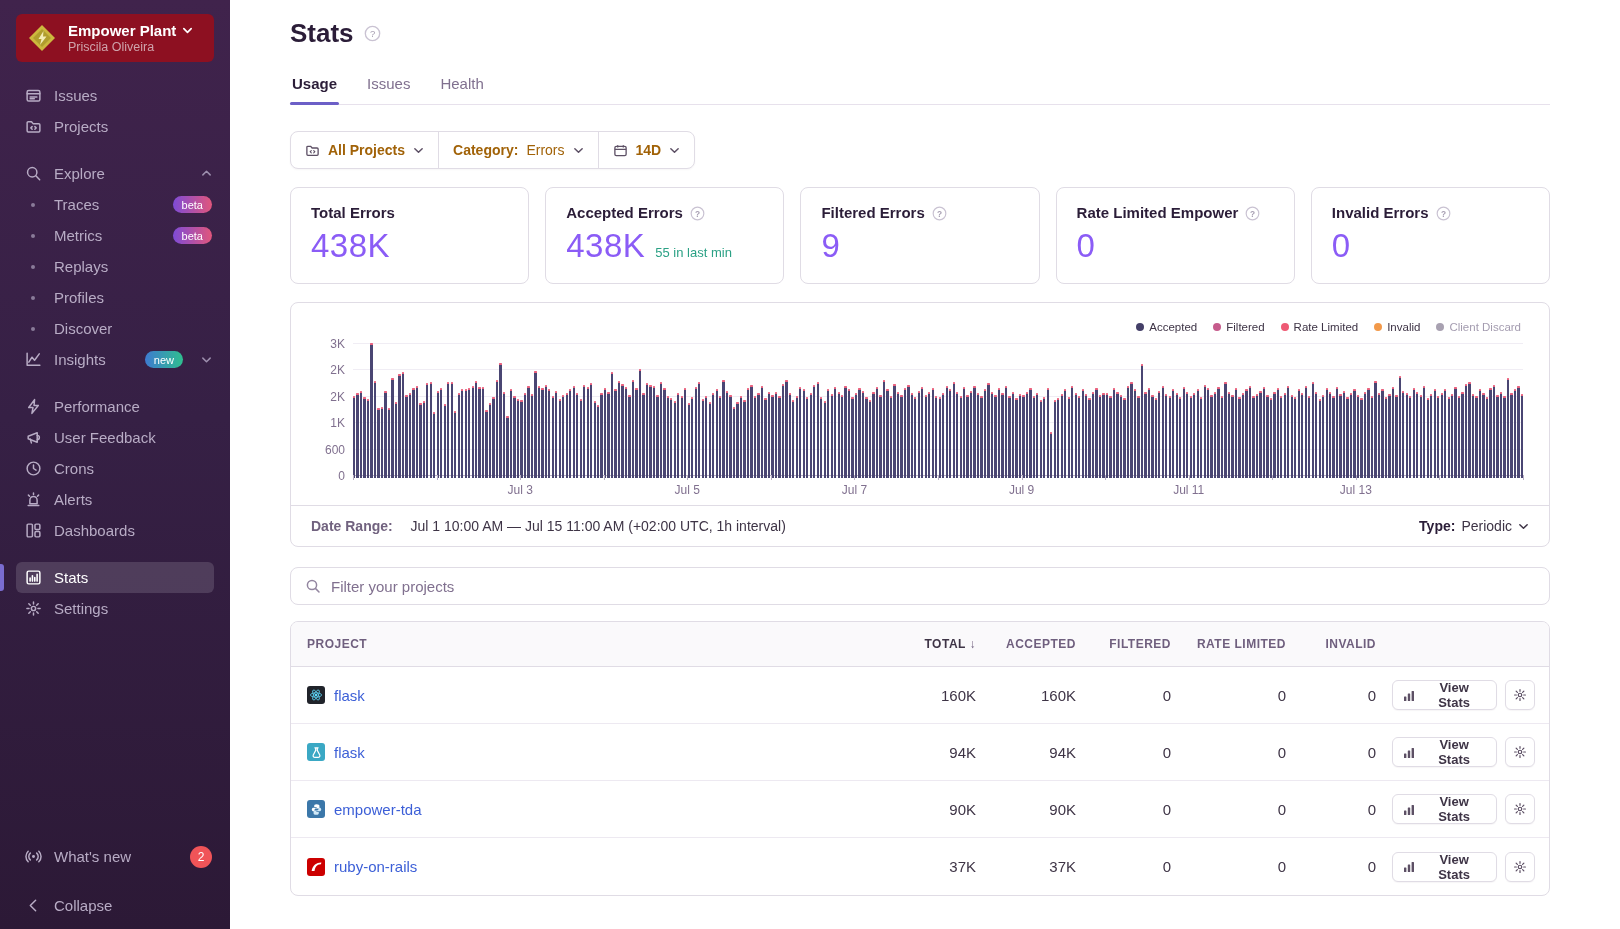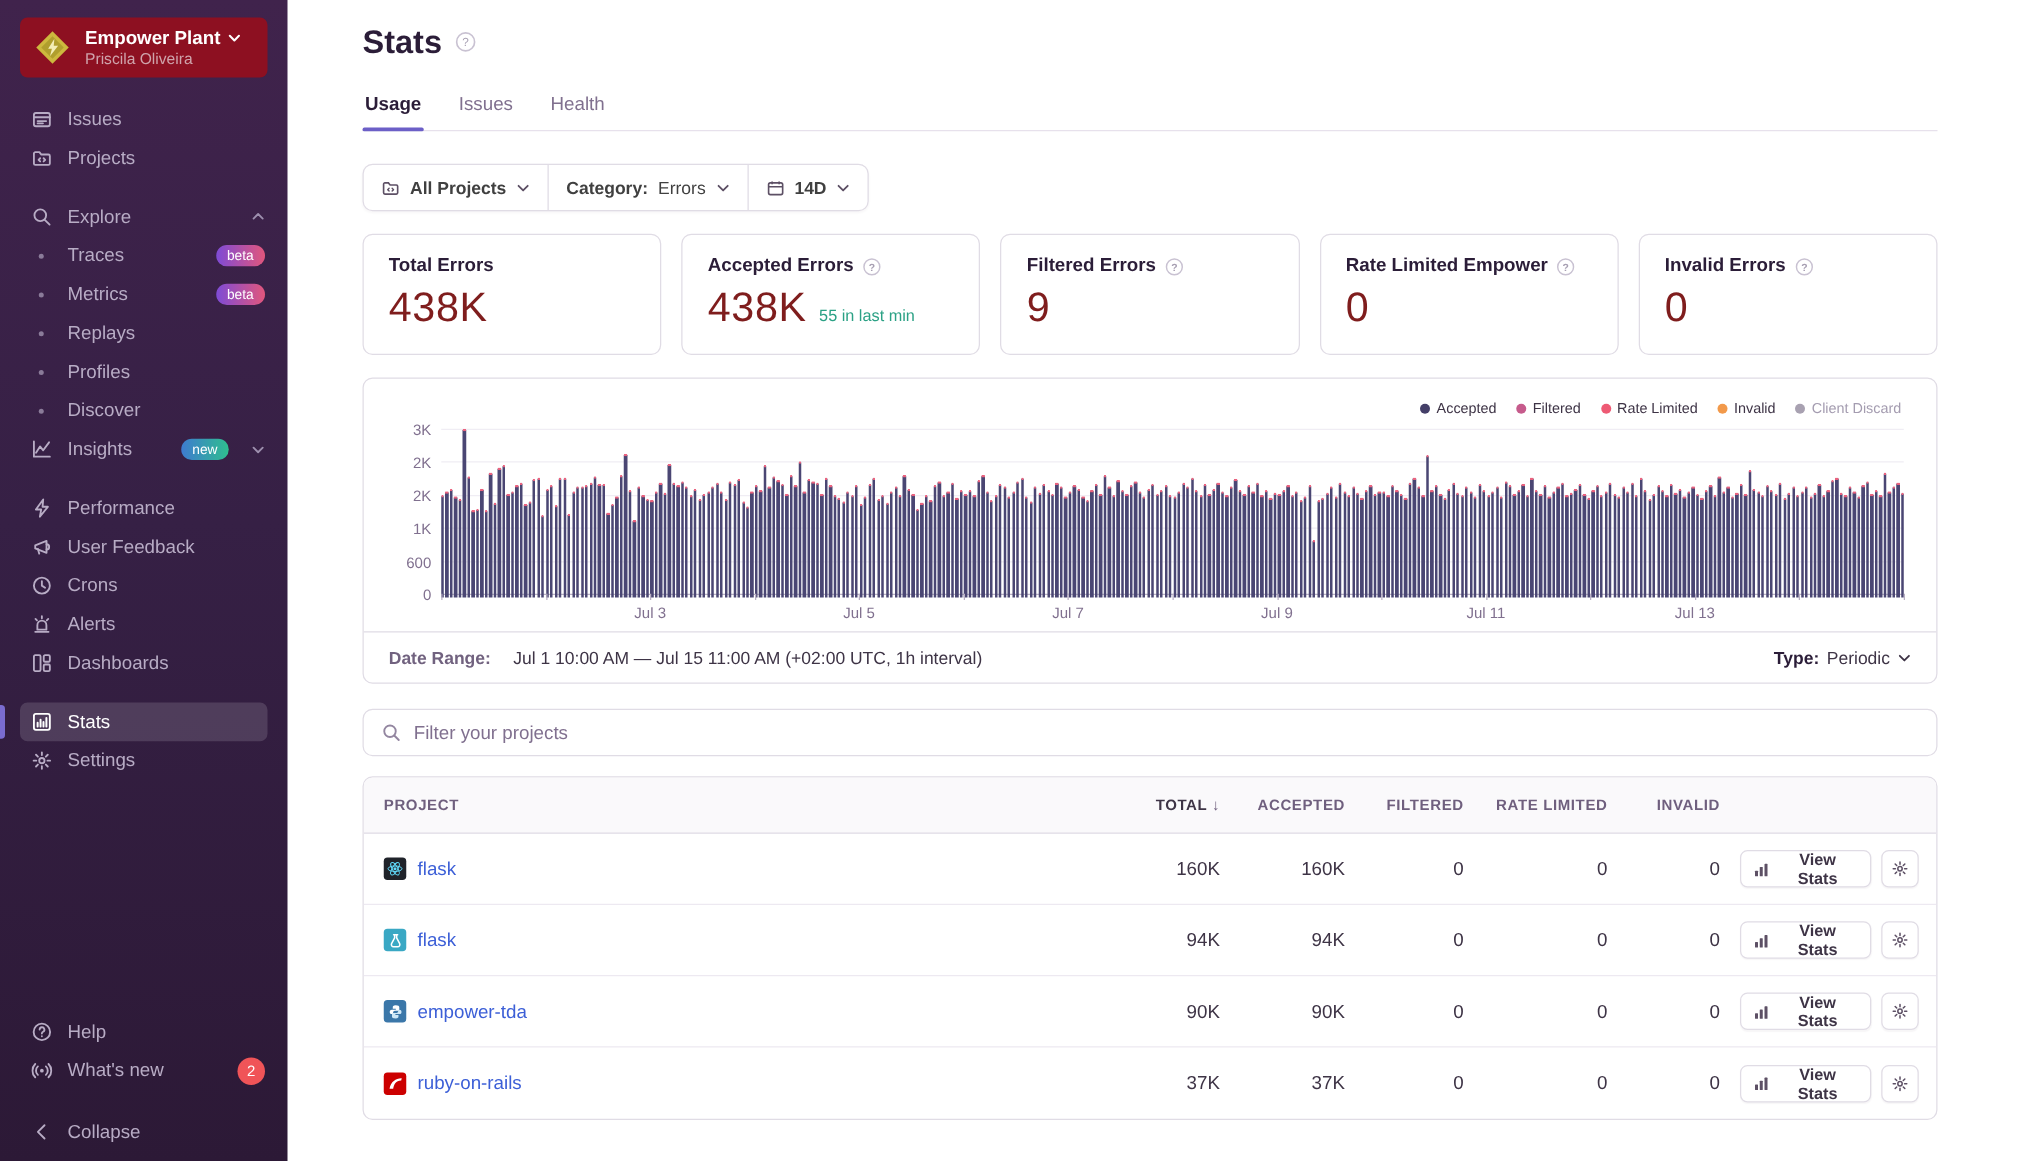--- a/index.html
+++ b/index.html
@@ -42,31 +42,31 @@
   .page-head { display:flex; align-items:center; gap:10px; margin-top:18px; }
   .page-title { font-size:26px; font-weight:bold; color:#2B1D38; }
   .tabs { display:flex; gap:26px; margin-top:26px; border-bottom:1px solid #E7E1EC; }
   .tab { font-size:15px; color:#80708F; padding:0 2px 12px 2px; position:relative; cursor:pointer; }
   .tab.active { color:#2B1D38; font-weight:bold; }
   .tab.active::after { content:""; position:absolute; left:0; right:0; bottom:-1px; height:3px;
     background:#6C5FC7; border-radius:2px; }
 
   .filter-bar { display:inline-flex; margin-top:26px; border:1px solid #E0DCE5; border-radius:8px;
     background:#fff; height:38px; align-items:stretch; box-shadow:0 1px 2px rgba(43,34,51,0.04); }
-  .filter-seg { display:flex; align-items:center; gap:8px; padding:0 14px; font-size:14px; color:#404040;
+  .filter-seg { display:flex; align-items:center; gap:8px; padding:0 14px; font-size:14px; color:#a16207;
     cursor:pointer; background:none; border:none; font-family:inherit; }
   .filter-seg + .filter-seg { border-left:1px solid #E0DCE5; }
   .filter-seg .b { font-weight:bold; }
   .filter-seg .ico { color:#5d5065; display:flex; }
 
   .cards { display:flex; gap:16px; margin-top:18px; }
   .card { flex:1; border:1px solid #E0DCE5; border-radius:8px; padding:16px 20px 18px 20px; background:#fff; min-height:91px; }
   .card-title { display:flex; align-items:flex-end; gap:7px; font-size:15px; font-weight:bold; color:#2B1D38; }
   .card-value-row { display:flex; align-items:baseline; gap:10px; margin-top:6px; }
-  .card-value { font-size:33px; color:#7f1d1d; letter-spacing:0.5px; }
+  .card-value { font-size:33px; color:#8b5cf6; letter-spacing:0.5px; }
   .card-sub { font-size:13px; color:#2BA185; }
 
   .chart-panel { border:1px solid #E0DCE5; border-radius:8px; margin-top:18px; background:#fff; }
   .chart-inner { padding:14px 26px 6px 16px; }
   .legend { display:flex; justify-content:flex-end; gap:16px; font-size:11.5px; margin:4px 2px 10px 0; }
   .legend-item { display:flex; align-items:center; gap:5px; cursor:pointer; color:#3E3446; }
   .legend-item.muted { color:#A49CB0; }
   .legend-dot { width:8px; height:8px; border-radius:50%; }
   .plot-wrap { position:relative; margin-left:46px; height:132px; }
   .gridline { position:absolute; left:0; right:0; height:1px; background:#F0EDF4; }
@@ -281,30 +281,20 @@
               <svg width="17" height="17" viewBox="0 0 16 16">
                 <circle cx="8" cy="8" r="2" fill="none" stroke="currentColor" stroke-width="1.4" stroke-linecap="round" stroke-linejoin="round"></circle>
                 <path d="M8 1.8v2 M8 12.2v2 M1.8 8h2 M12.2 8h2 M3.6 3.6l1.4 1.4 M11 11l1.4 1.4 M12.4 3.6 11 5 M5 11l-1.4 1.4" fill="none" stroke="currentColor" stroke-width="1.4" stroke-linecap="round" stroke-linejoin="round"></path>
               </svg>
             </span>
             <span>Settings</span>
           </div>
         </div>
       </nav>
     <div class="sidebar-footer" id="sidebar-footer">
-        <div class="nav-item">
-          <span class="ico">
-            <svg width="17" height="17" viewBox="0 0 16 16">
-              <circle cx="8" cy="8" r="6.2" fill="none" stroke="currentColor" stroke-width="1.4" stroke-linecap="round" stroke-linejoin="round"></circle>
-              <path d="M6.3 6.2a1.8 1.8 0 1 1 2.6 1.7c-.6.3-.9.7-.9 1.3" fill="none" stroke="currentColor" stroke-width="1.4" stroke-linecap="round" stroke-linejoin="round"></path>
-              <circle cx="8" cy="11.3" r="0.7" fill="currentColor"></circle>
-            </svg>
-          </span>
-          <span>Help</span>
-        </div>
         <div class="nav-item">
           <span class="ico">
             <svg width="17" height="17" viewBox="0 0 16 16">
               <circle cx="8" cy="8" r="1.4" fill="currentColor"></circle>
               <path d="M5 4.8a4.3 4.3 0 0 0 0 6.4 M11 4.8a4.3 4.3 0 0 1 0 6.4 M3 3a7 7 0 0 0 0 10 M13 3a7 7 0 0 1 0 10" fill="none" stroke="currentColor" stroke-width="1.4" stroke-linecap="round" stroke-linejoin="round"></path>
             </svg>
           </span>
           <span>What's new</span>
           <span class="count-badge">2</span>
         </div>

